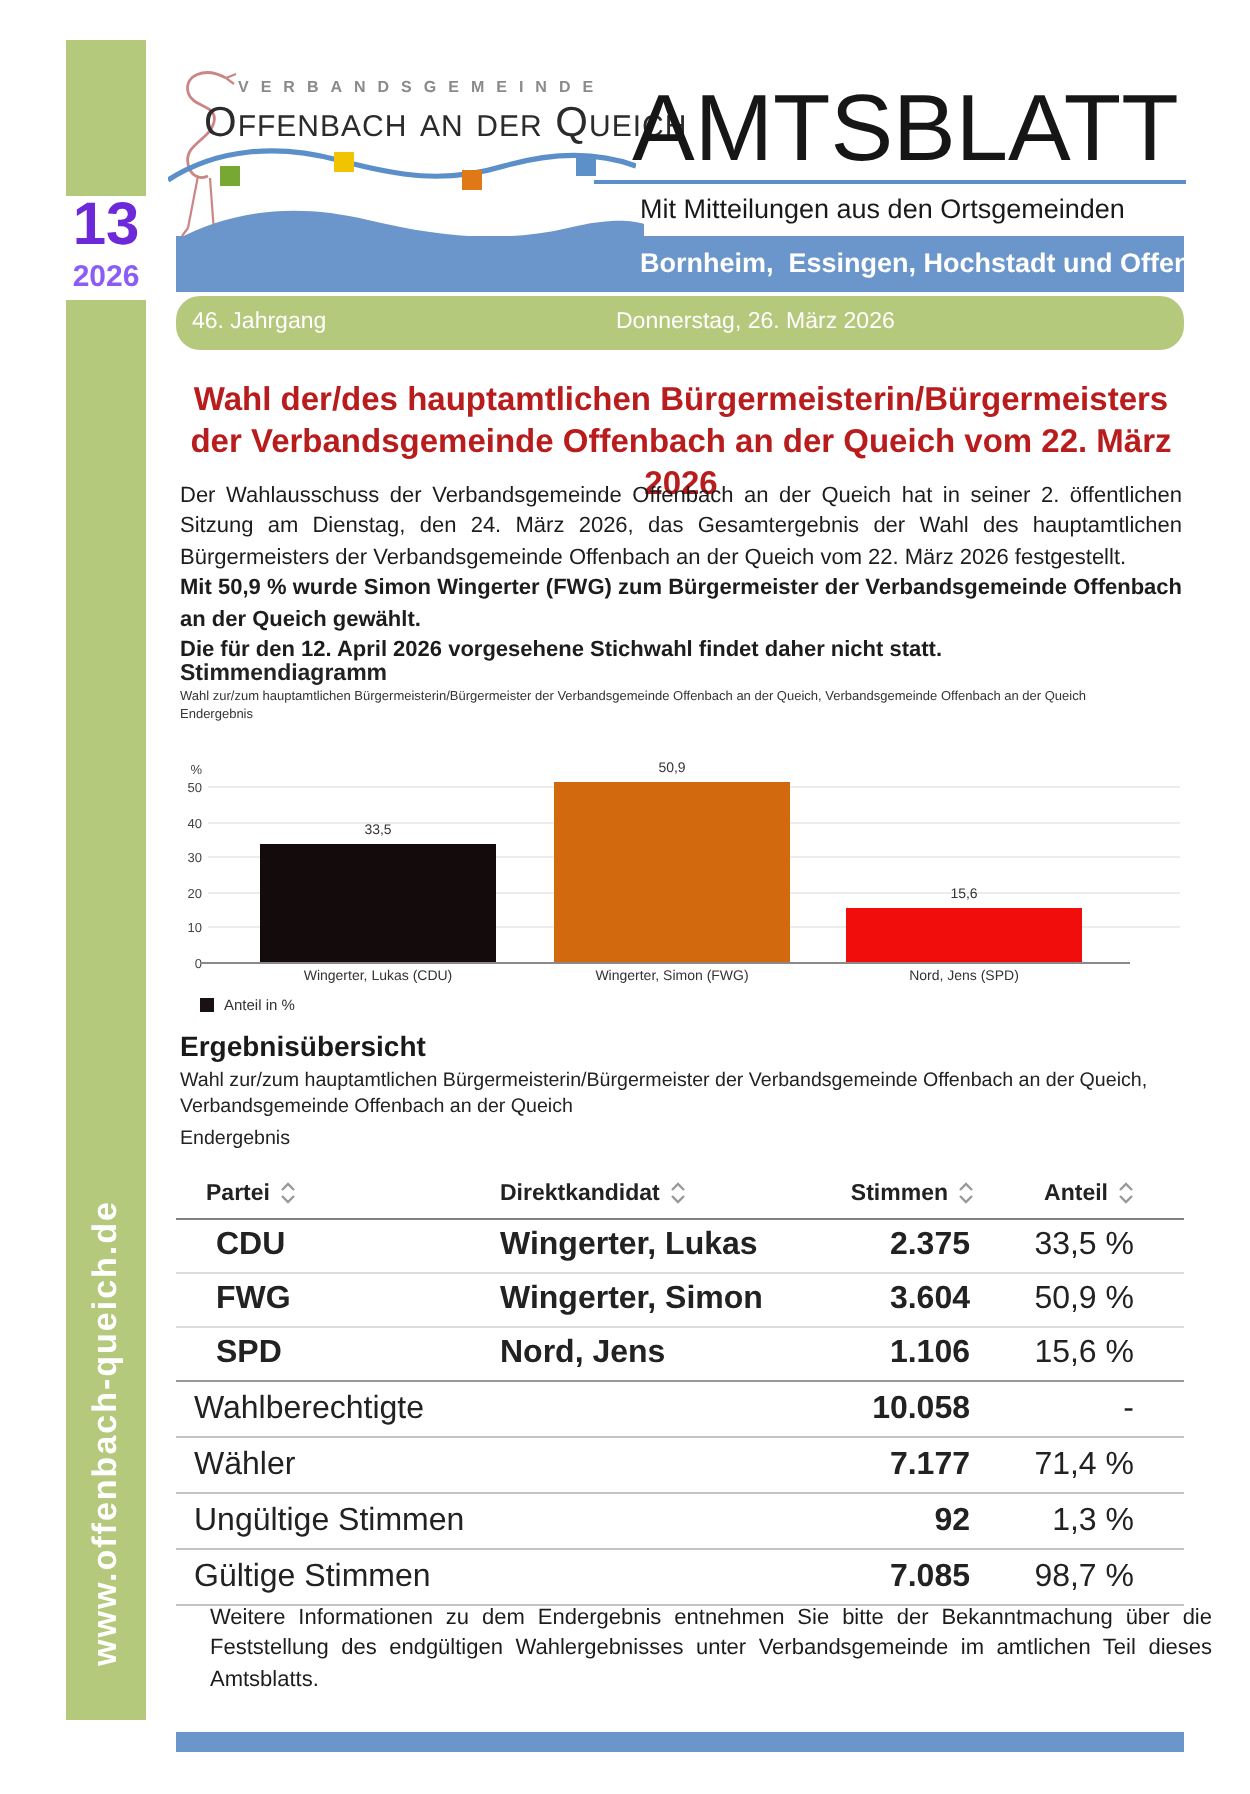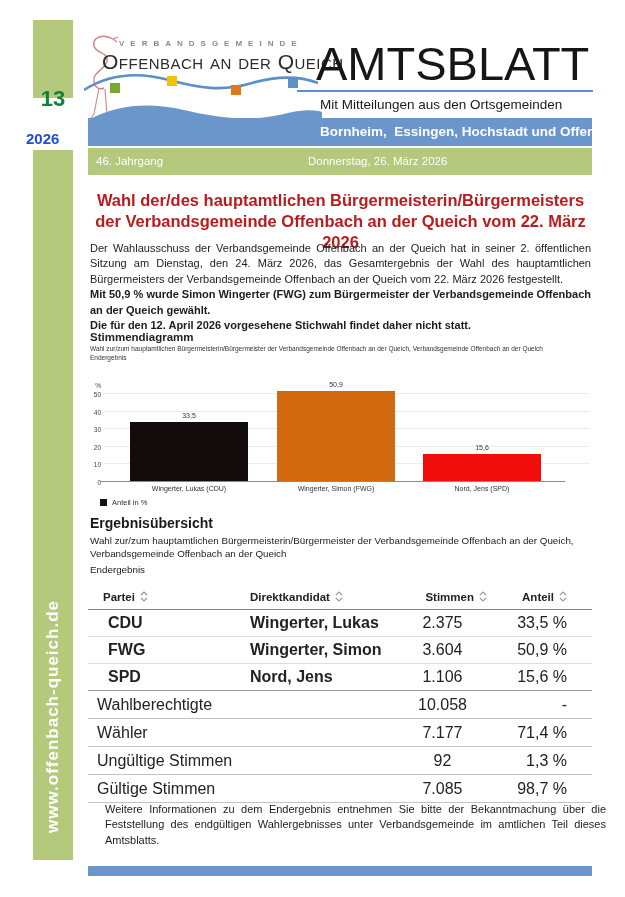--- a/index.html
+++ b/index.html
@@ -4,22 +4,22 @@
 <style>
   html,body { margin:0; padding:0; background:#e8e8e8; }
   .page {
     position:relative; width:625px; height:897px; margin:0 auto;
     background:#ffffff; overflow:hidden;
     font-family:"Liberation Sans", sans-serif; color:#222;
   }
   
   .green-col-top    { position:absolute; left:33px; top:20px;  width:40px; height:78px;  background:#b5c97d; }
   .green-col-bottom { position:absolute; left:33px; top:150px; width:40px; height:710px; background:#b5c97d; }
-  .issue-no   { position:absolute; left:26px; top:86px;  width:54px; text-align:center; font-size:22px; font-weight:bold; color:#15803d; }
-  .issue-year { position:absolute; left:26px; top:130px; width:54px; font-size:15px; font-weight:bold; color:#1d4ed8; }
+  .issue-no   { position:absolute; left:26px; top:96px;  width:54px; text-align:center; font-size:30px; font-weight:bold; color:#6d28d9; }
+  .issue-year { position:absolute; left:26px; top:130px; width:54px; text-align:center; font-size:15px; font-weight:bold; color:#8b5cf6; }
   .site-vert  {
     position:absolute; left:33px; top:578px; width:40px; height:278px;
     writing-mode:vertical-rl; transform:rotate(180deg);
     display:flex; align-items:center; justify-content:center;
     color:#fff; font-size:17px; font-weight:bold; letter-spacing:1px; white-space:nowrap;
   }
   
   .stork { position:absolute; left:82px; top:32px; }
   .vg-small { position:absolute; left:119px; top:39px; font-size:8px; letter-spacing:6px; color:#8a8a8a; font-weight:bold; white-space:nowrap; }
   .vg-name  { position:absolute; left:102px; top:50px; font-size:21px; color:#2b2b2b; font-variant:small-caps; letter-spacing:0.5px; white-space:nowrap; }
@@ -28,21 +28,21 @@
   .sq.g { left:110px; top:83px; background:#76a832; }
   .sq.y { left:167px; top:76px; background:#f0c400; }
   .sq.o { left:231px; top:85px; background:#e07818; }
   .sq.b { left:288px; top:78px; background:#5b90c8; }
   .masthead { position:absolute; left:316px; top:36px; font-size:47px; font-weight:400; color:#161616; letter-spacing:0px; white-space:nowrap; }
   .masthead-rule { position:absolute; left:297px; top:90px; width:296px; height:2px; background:#5b8fc9; }
   .mast-sub { position:absolute; left:320px; top:97px; font-size:13.5px; color:#1a1a1a; white-space:nowrap; }
   .band-wave { position:absolute; left:88px; top:100px; }
   .band-blue { position:absolute; left:88px; top:118px; width:504px; height:28px; background:#6b96cb; }
   .band-text { position:absolute; left:320px; top:124px; font-size:13.5px; font-weight:bold; color:#fff; white-space:nowrap; }
-  .vol-bar { position:absolute; left:88px; top:148px; width:504px; height:27px; background:#b5c97d; }
+  .vol-bar { position:absolute; left:88px; top:148px; width:504px; height:27px; background:#b5c97d;border-radius:12px; }
   .vol-left { position:absolute; left:8px; top:7px; font-size:11.5px; color:#fff; }
   .vol-date { position:absolute; left:220px; top:7px; font-size:11.5px; color:#fff; }
   
   .article-title { position:absolute; left:90px; top:190px; width:501px; text-align:center; font-size:16.5px; font-weight:bold; line-height:21px; color:#b91c1c; }
   .article-body  { position:absolute; left:90px; top:241px; width:501px; font-size:11px; line-height:15.4px; text-align:justify; color:#1c1c1c; }
   .article-body p { margin:0; }
   .article-body p.bold { font-weight:bold; }
   
   .chart-section { position:absolute; left:90px; top:331px; width:503px; }
   .chart-title { font-size:11.5px; font-weight:bold; color:#222; }
@@ -68,21 +68,21 @@
   .thead-row { display:flex; align-items:center; height:25px; padding-left:15px; padding-right:25px; border-bottom:1.5px solid #808080; font-size:11.5px; font-weight:bold; color:#222; }
   .h1 { flex:0 0 147px; display:flex; align-items:flex-start; gap:5px; }
   .h2 { flex:0 0 150px; display:flex; align-items:center; gap:5px; }
   .h3 { flex:0 0 87px; display:flex; align-items:center; justify-content:flex-end; gap:5px; }
   .h4 { flex:1; display:flex; align-items:center; justify-content:flex-end; gap:5px; }
   .trow { display:flex; align-items:center; height:26px; padding-left:20px; padding-right:25px; border-bottom:1px solid #dcdcdc; font-size:16px; color:#222; }
   .trow.last-party { border-bottom:1.5px solid #999; }
   .trow.sum { height:27px; padding-left:9px; border-bottom:1px solid #c4c4c4; }
   .c1 { flex:0 0 142px; font-weight:bold; }
   .c2 { flex:0 0 150px; font-weight:bold; }
-  .c3 { flex:0 0 85px; text-align:center; }
+  .c3 { flex:0 0 85px; text-align:right;font-weight:bold; }
   .c4 { flex:1; text-align:right; }
   .c12 { flex:0 0 303px; font-weight:normal; }
   
   .footer-text { position:absolute; left:105px; top:802px; width:501px; font-size:11px; line-height:15.4px; text-align:justify; color:#1c1c1c; }
   .bottom-bar { position:absolute; left:88px; top:866px; width:504px; height:10px; background:#6b96cb; }
 </style>
 </head>
 <body>
 
 <div class="page">

